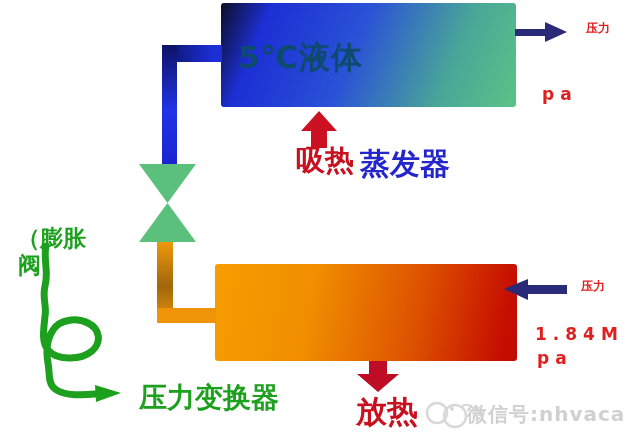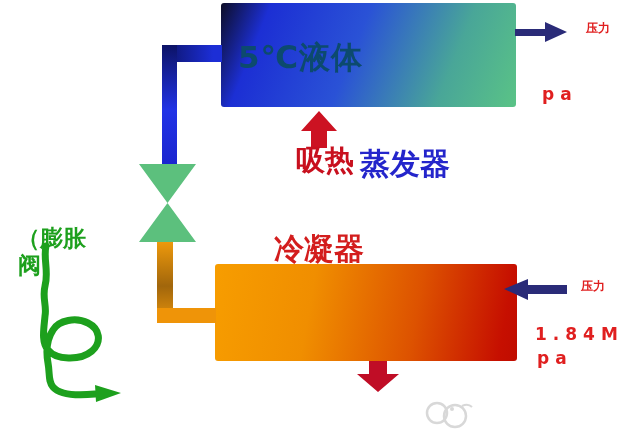--- a/index.html
+++ b/index.html
@@ -78,24 +78,26 @@
     </g>
   </svg>
 
   <div class="abs t vessel-label" style="left:238px;top:42px;">5℃液体</div>
   <div class="abs t blue-name" style="left:360px;top:120px;margin-top:29px;">蒸发器</div>
   <div class="abs t crimson" style="left:296px;top:146px;">吸热</div>
 
   <div class="abs t press-label" style="left:586px;top:22px;">压力</div>
   <div class="abs t press-val" style="left:542px;top:86px;">pa</div>
 
-  <div class="abs t red-name" style="left:274px;top:234px;">冷凝器</div>
+  <div class="abs t crimson" style="left:356px;top:396px;font-size:31px;">放热</div>
 
   <div class="abs t press-label" style="left:581px;top:280px;">压力</div>
   <div class="abs t press-val" style="left:535px;top:326px;">1.84M</div>
   <div class="abs t press-val" style="left:537px;top:350px;">pa</div>
 
   <div class="abs t green-label" style="left:17px;top:227px;">（膨胀</div>
   <div class="abs t green-label" style="left:18px;top:254px;">阀</div>
 
+  <div class="abs t green-big" style="left:139px;top:384px;">压力变换器</div>
 
+  <div class="abs watermark-text" style="left:467px;top:401px;">微信号:nhvaca</div>
 
 </div>
 
 </body></html>

